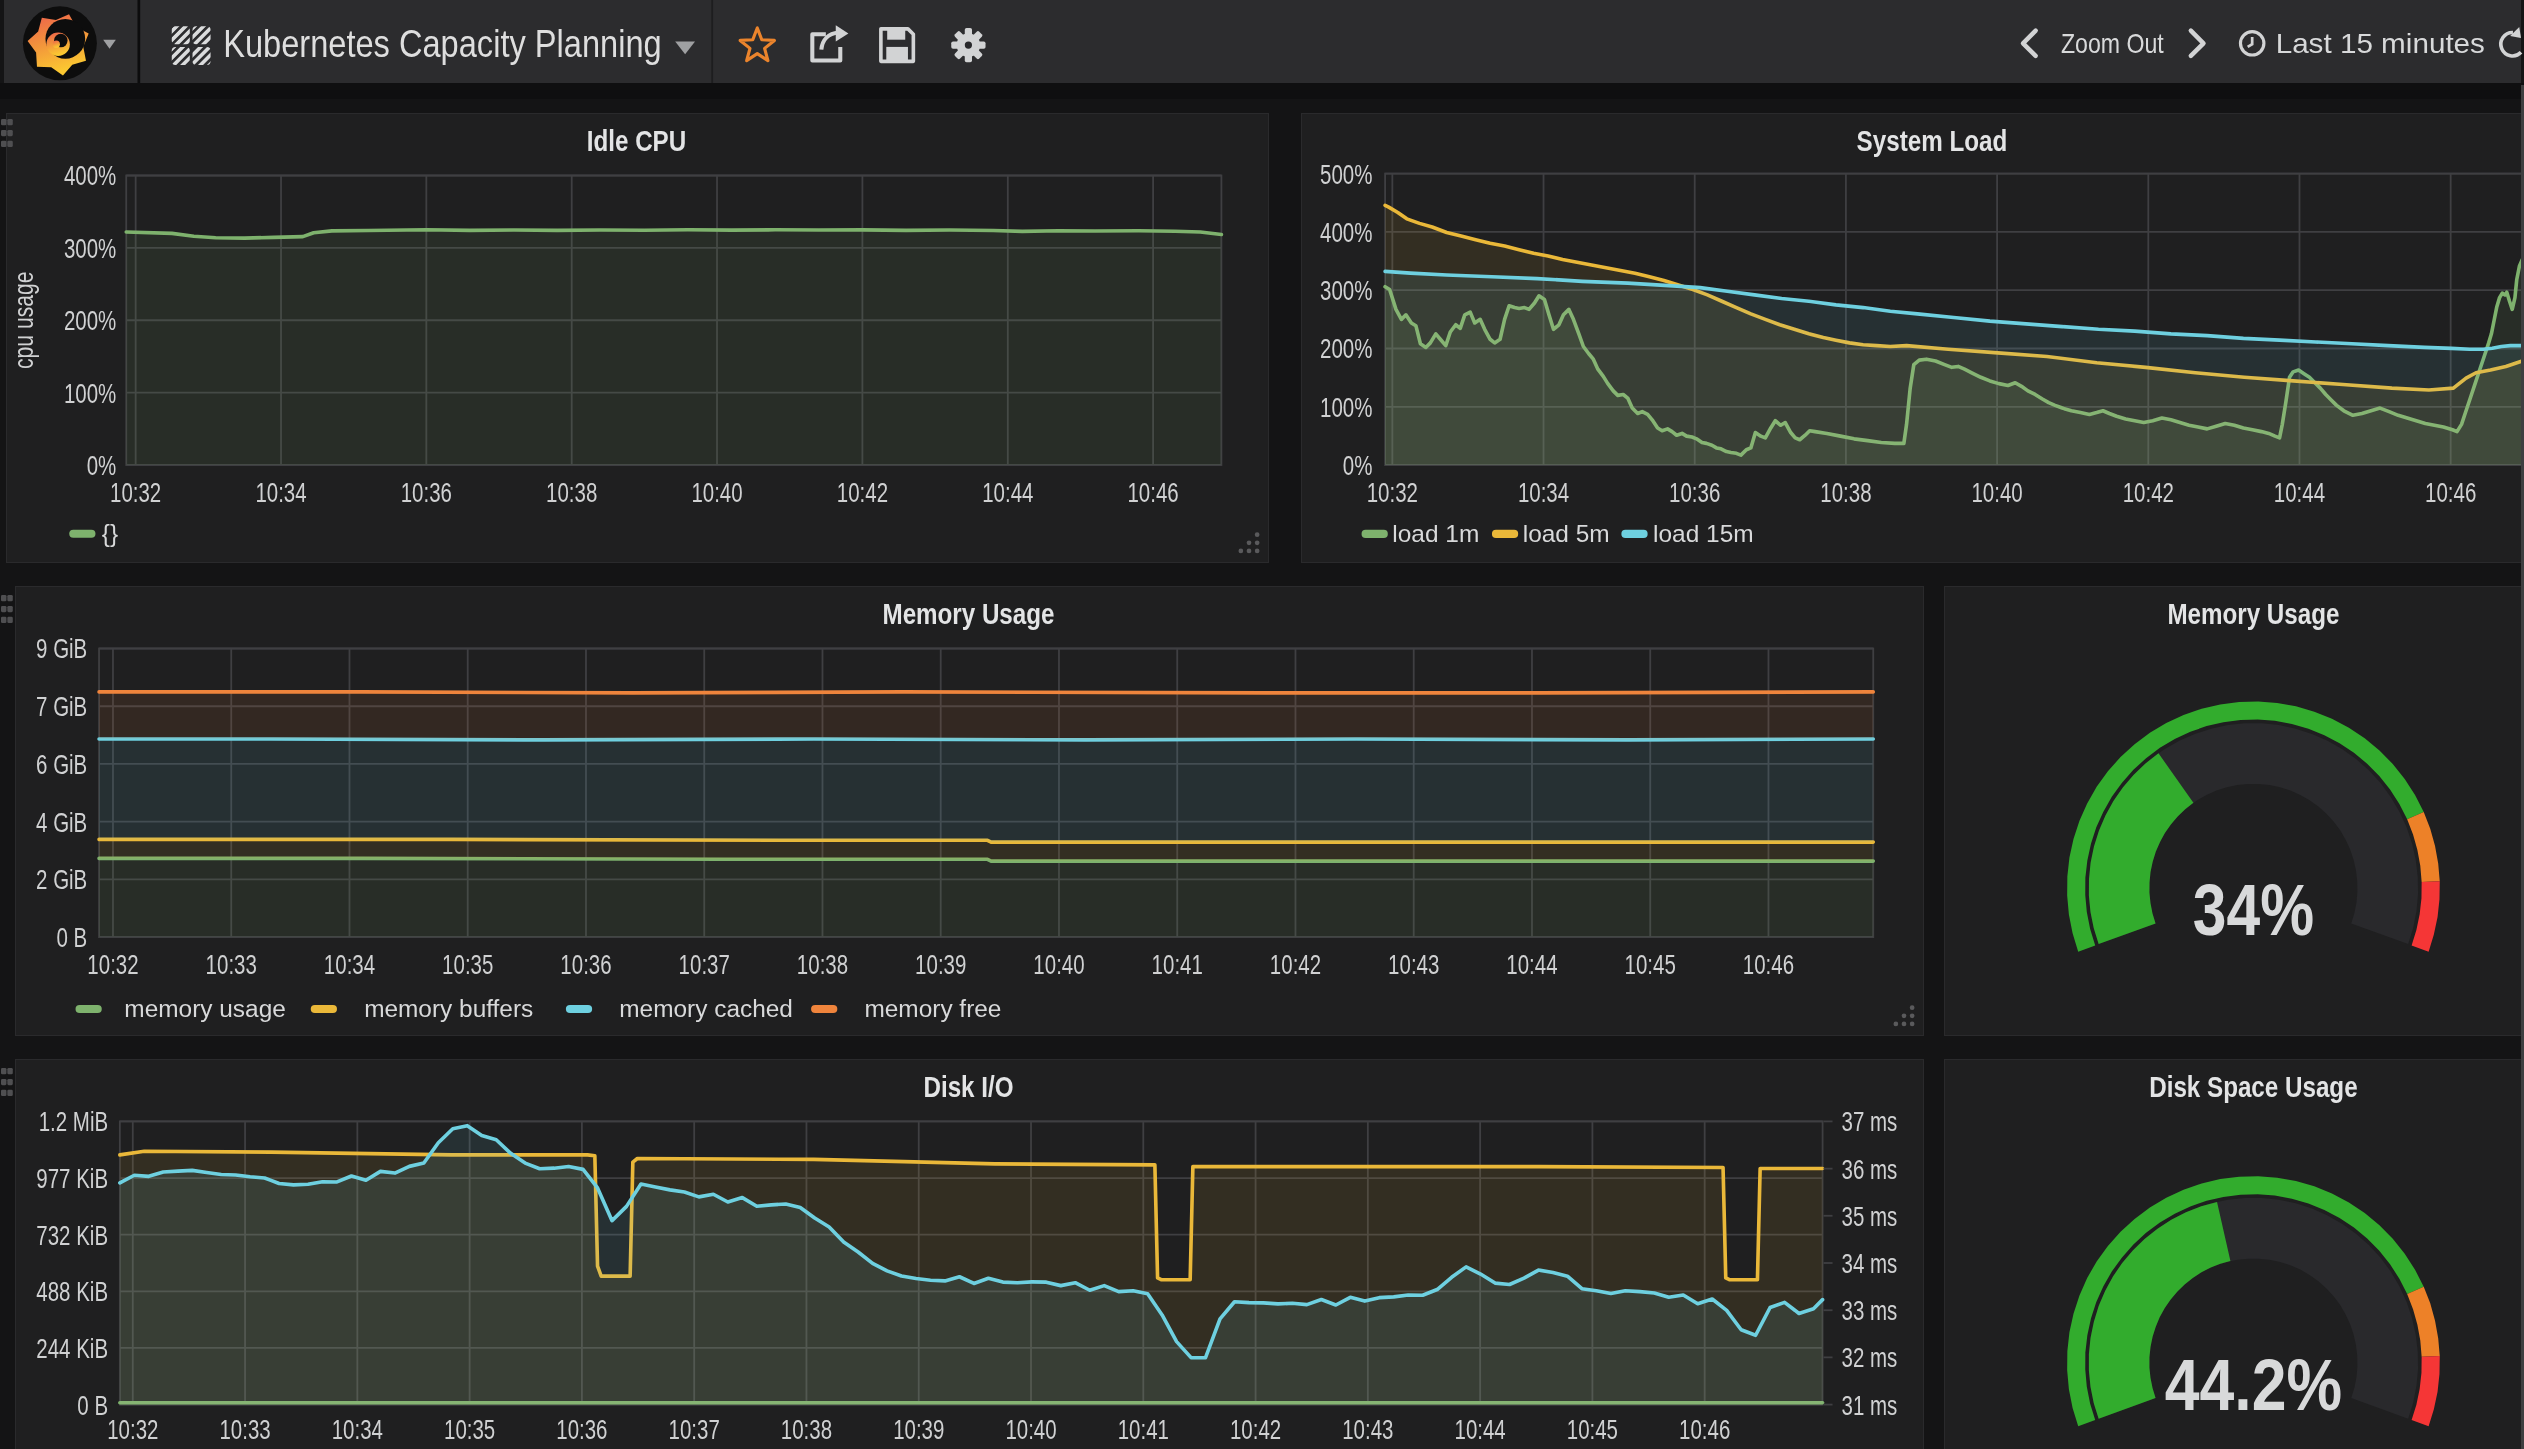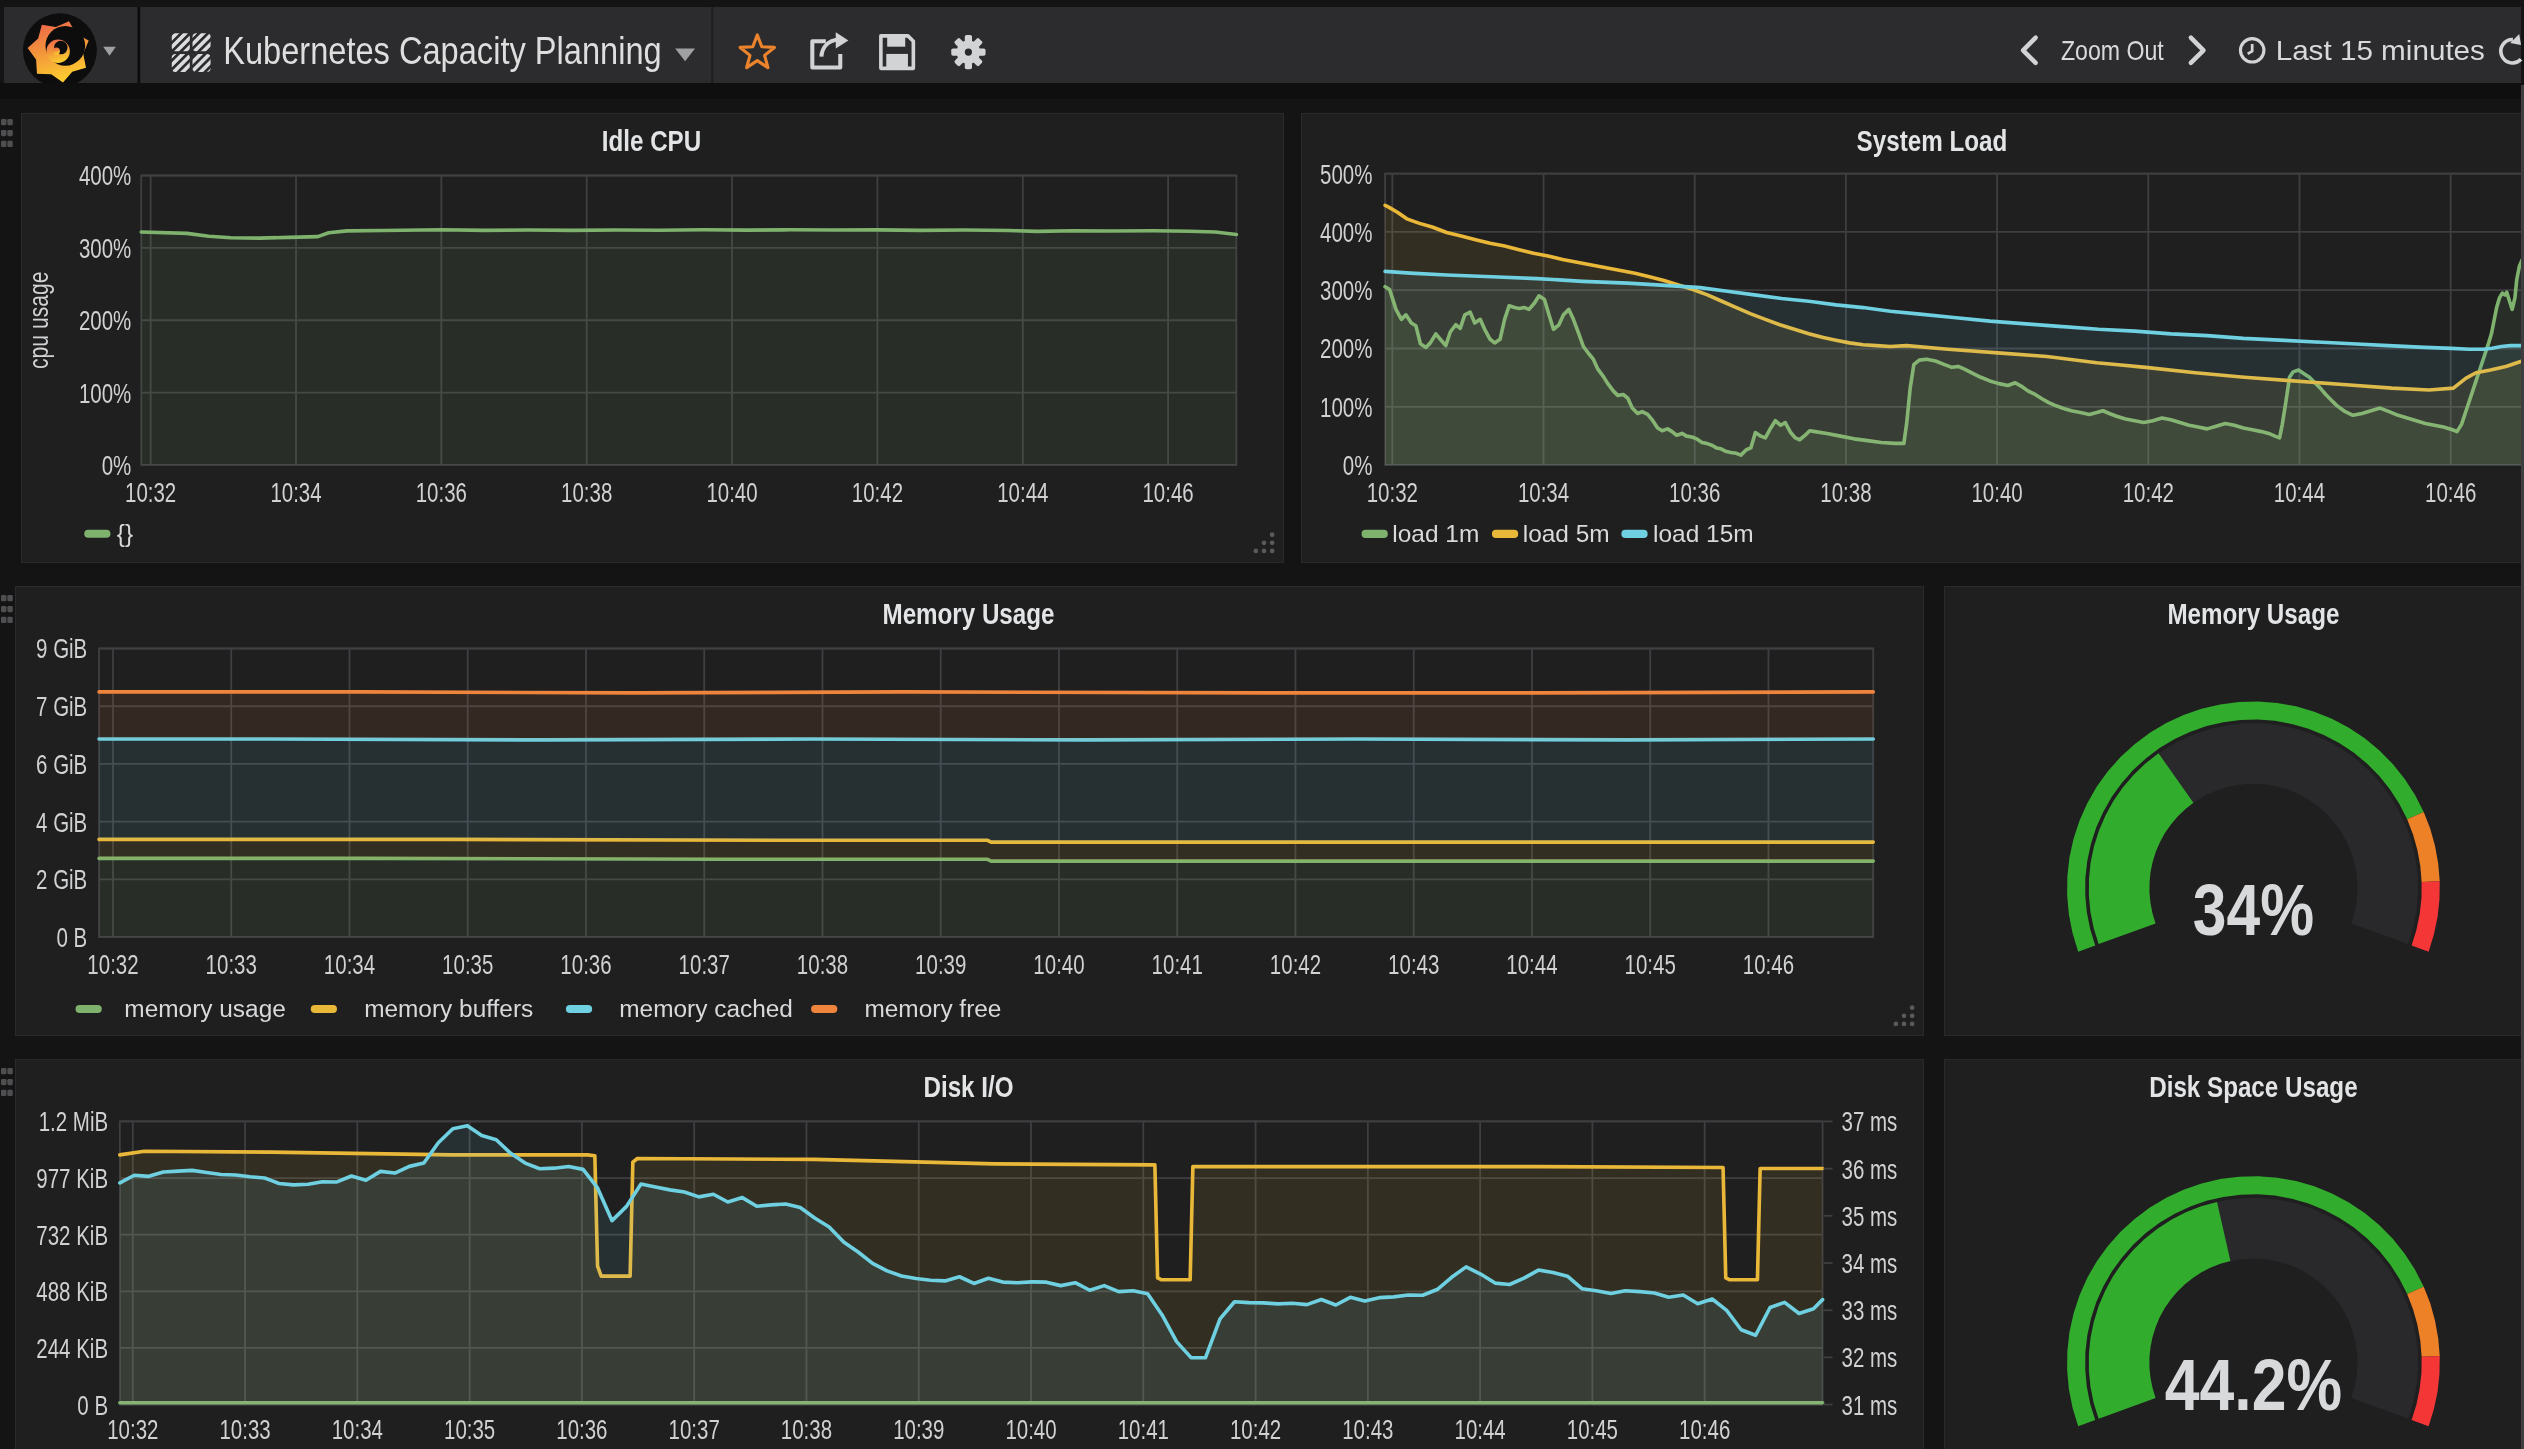--- a/index.html
+++ b/index.html
@@ -3,21 +3,21 @@
 * { margin:0; padding:0; box-sizing:border-box; }
 html,body { width:2525px; height:1450px; background:#141415; overflow:hidden;
   font-family:"Liberation Sans", sans-serif; }
 #page { position:relative; width:2525px; height:1450px; background:#141415; overflow:hidden; }
 #strip { position:absolute; left:0; top:83px; width:2525px; height:16.3px; background:#0f0f10; }
 .panel { position:absolute; background:#1f1f20; border:1.8px solid #2a2a2c; overflow:hidden; will-change:transform; }
 .panel svg { position:absolute; left:-1.8px; top:-1.8px; }
 </style></head>
 <body>
 <div id="page">
-<div style="position:absolute;left:0;top:7px;width:2525px;height:84px;will-change:transform"><svg width="2525" height="83" viewBox="0 0 2790 92" font-family="'Liberation Sans', sans-serif">
+<div style="position:absolute;left:0;top:0;width:2525px;height:84px;will-change:transform"><svg width="2525" height="83" viewBox="0 0 2790 92" font-family="'Liberation Sans', sans-serif">
         <rect x="0" y="0" width="2790" height="92" fill="#2c2c2e"></rect>
         <rect x="148" y="0" width="3" height="92" fill="#0c0c0d"></rect>
         <rect x="784" y="0" width="2" height="92" fill="#1d1d1f"></rect>
         <defs>
 <linearGradient id="glg" x1="0%" y1="0%" x2="30%" y2="100%">
 <stop offset="0%" stop-color="#ed5f4c"></stop>
             <stop offset="50%" stop-color="#f2923c"></stop>
 <stop offset="100%" stop-color="#fbc831"></stop>
           </linearGradient>
 <pattern id="hatch" width="7" height="7" patternTransform="rotate(45)" patternUnits="userSpaceOnUse">
@@ -58,21 +58,21 @@
         <path d="M2252 34 L2238 48 L2252 62" fill="none" stroke="#d2d3d4" stroke-width="5" stroke-linecap="round" stroke-linejoin="round"></path>
         <text x="2337" y="59" font-size="30" fill="#d8d9da" text-anchor="middle" font-weight="400" textLength="114" lengthAdjust="spacingAndGlyphs">Zoom Out</text>
         <path d="M2424 34 L2438 48 L2424 62" fill="none" stroke="#d2d3d4" stroke-width="5" stroke-linecap="round" stroke-linejoin="round"></path>
         <circle cx="2492" cy="48" r="13" fill="none" stroke="#d2d3d4" stroke-width="3.5"></circle>
         <path d="M2492 41 L2492 49 L2487 52" fill="none" stroke="#d2d3d4" stroke-width="3"></path>
         <text x="2518" y="59" font-size="30" fill="#d8d9da" text-anchor="start" font-weight="400" textLength="232" lengthAdjust="spacingAndGlyphs">Last 15 minutes</text>
         <path d="M2781 36 a13 13 0 1 0 9 22" fill="none" stroke="#d2d3d4" stroke-width="4"></path>
         <path d="M2788 30 L2790 42 L2778 40 Z" fill="#d2d3d4"></path>
       </svg></div>
 <div id="strip"></div>
-<div class="panel" style="left:21px;top:113px;width:1263px;height:450px">
+<div class="panel" style="left:6px;top:113px;width:1263px;height:450px">
       <svg width="1263" height="450" viewBox="16 125 1396 497" font-family="'Liberation Sans', sans-serif">
         <g stroke="#3f3f42" stroke-width="2">
           <line x1="150" y1="515" x2="1360.5" y2="515"></line>
           <line x1="150" y1="435" x2="1360.5" y2="435"></line>
           <line x1="150" y1="355" x2="1360.5" y2="355"></line>
           <line x1="150" y1="275" x2="1360.5" y2="275"></line>
           <line x1="150" y1="195" x2="1360.5" y2="195"></line>
           <line x1="160.4" y1="195" x2="160.4" y2="515"></line>
           <line x1="321.1" y1="195" x2="321.1" y2="515"></line>
           <line x1="481.7" y1="195" x2="481.7" y2="515"></line>

